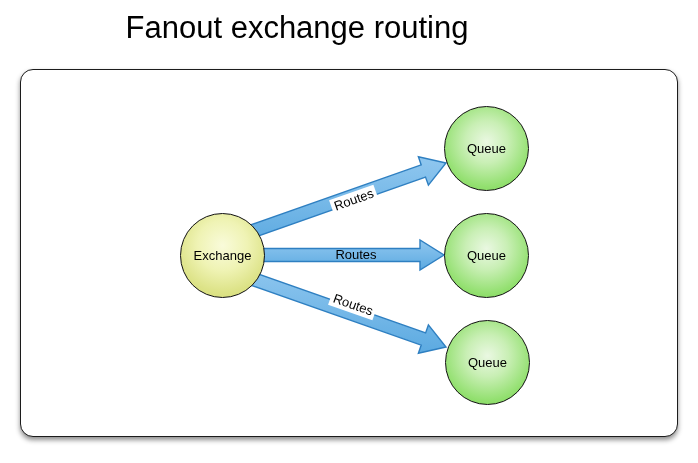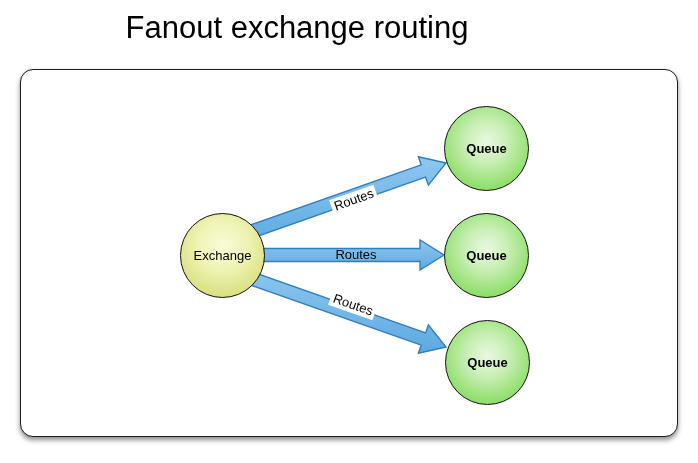--- a/index.html
+++ b/index.html
@@ -31,21 +31,20 @@
     border:1.5px solid #111;
     display:flex;align-items:center;justify-content:center;
     font-size:13px;color:#000;
   }
   .exchange-node{
     left:180px;top:213px;
     background:radial-gradient(circle at 50% 38%, #f9fbda 0%, #eff3b4 38%, #dde388 70%, #d2d96d 100%);
   }
   .queue-node{
     background:radial-gradient(circle at 50% 42%, #eaf8e2 0%, #c9efb5 33%, #93e070 70%, #72cf4c 100%);
-    font-weight:bold;
   }
   .queue-0{left:444px;top:106px;}
   .queue-1{left:444px;top:213px;}
   .queue-2{left:445px;top:320px;}
   .route-label{
     position:absolute;font-size:13px;color:#000;white-space:nowrap;
     transform:translate(-50%,-50%) rotate(var(--r,0deg));
     padding:0 3px;line-height:16px;
   }
   .route-label.on-white{background:#ffffff;}

